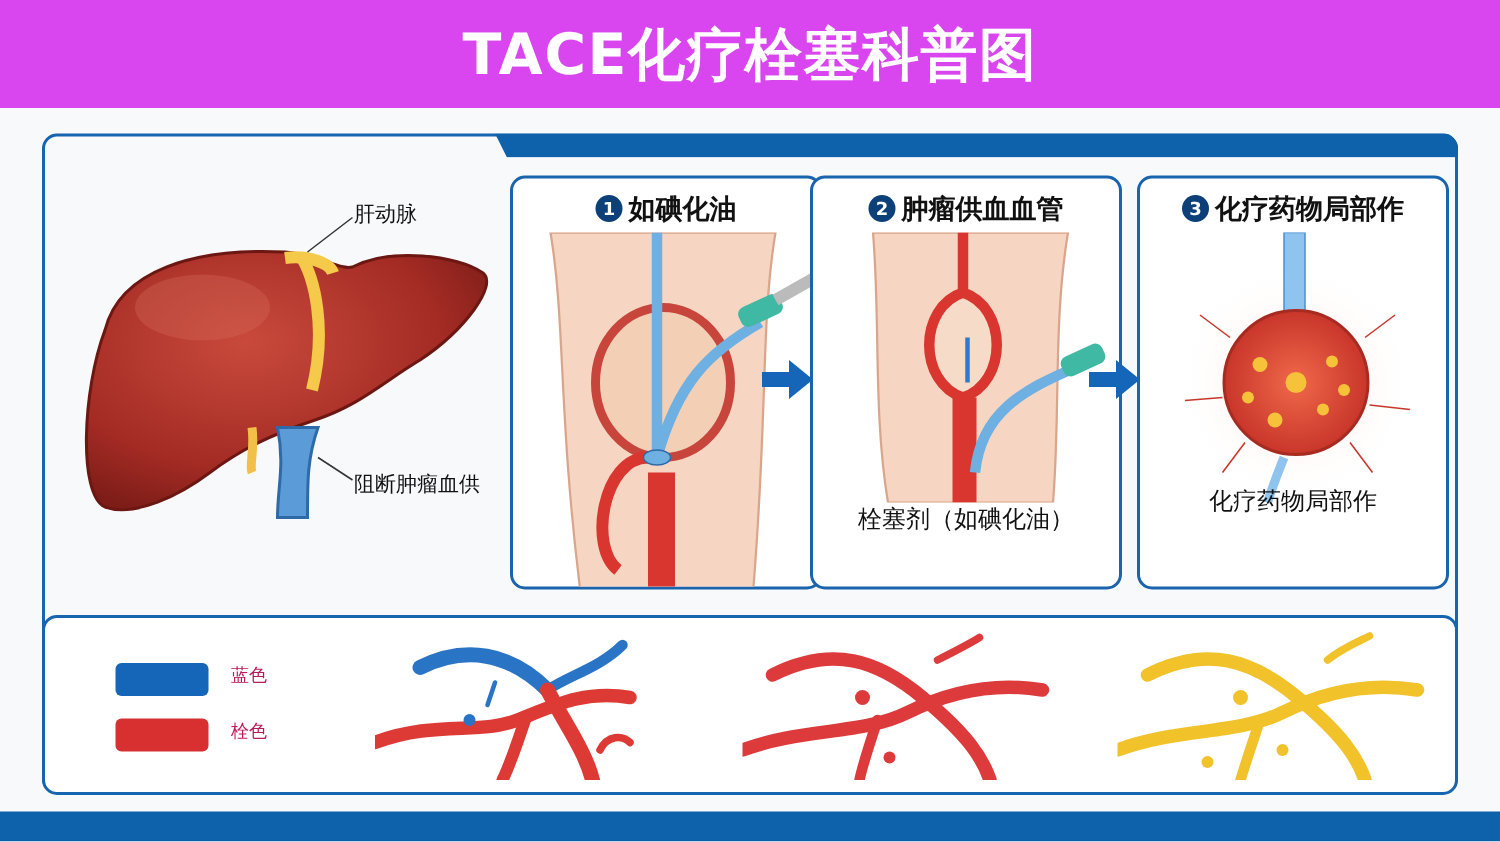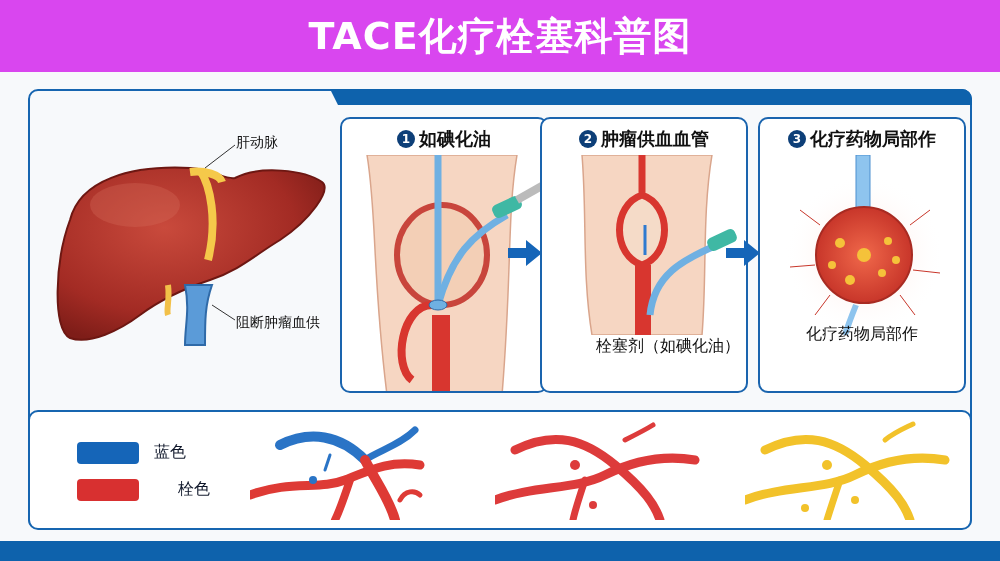--- a/index.html
+++ b/index.html
@@ -12,21 +12,21 @@
   .main-frame { position: absolute; left: 28px; top: 89px; width: 944px; height: 440px; border: 2px solid #1665b0; border-radius: 10px; }
   .liver-panel { position: absolute; left: 40px; top: 110px; width: 290px; height: 290px; }
   .label { position: absolute; font-size: 14px; color: #111; }
   .step { position: absolute; top: 117px; width: 208px; height: 276px; background: #fff; border: 2px solid #1a64ae; border-radius: 10px; overflow: hidden; }
   .step .title { position: absolute; top: 8px; left: 0; width: 100%; text-align: center; font-size: 18px; font-weight: bold; color: #111; display: flex; justify-content: center; align-items: center; gap: 4px; }
   .num { display: inline-flex; width: 18px; height: 18px; border-radius: 50%; background: #0d3f78; color: #fff; font-size: 12px; align-items: center; justify-content: center; font-weight: bold; }
   .step .caption { position: absolute; left: 0; width: 100%; text-align: center; font-size: 16px; color: #111; line-height: 22px; }
   .arrow { position: absolute; width: 34px; height: 30px; }
   .bottom-frame { position: absolute; left: 28px; top: 410px; width: 944px; height: 120px; border: 2px solid #1665b0; border-radius: 10px; background: #fff; }
   .legend-swatch { position: absolute; width: 62px; height: 22px; border-radius: 4px; }
-  .legend-label { position: absolute; font-size: 16px; color: #0f172a; }
+  .legend-label { position: absolute; font-size: 12px; color: #be185d; }
 </style>
 </head>
 <body>
 
 <div class="page">
   <div class="header">
     <h1>TACE化疗栓塞科普图</h1>
   </div>
 
   <div class="main-frame"></div>
@@ -82,21 +82,21 @@
       <span>肿瘤供血血管</span>
     </div>
     <svg width="208" height="180" viewBox="0 0 208 180" style="position:absolute;top:36px;left:0;">
       <path d="M40 0 C45 60 40 120 50 180 L160 180 C165 120 160 60 170 0 Z" fill="#f6d6c2" stroke="#d9a58c" stroke-width="1.5"></path>
       <path d="M100 0 L100 40 C70 50 70 100 100 110 C130 100 130 50 100 40" stroke="#d8362f" stroke-width="7" fill="#f5dbc8"></path>
       <rect x="93" y="110" width="16" height="70" fill="#d8362f"></rect>
       <line x1="103" y1="100" x2="103" y2="70" stroke="#2f7ad0" stroke-width="3"></line>
       <path d="M108 160 C112 120 140 105 175 90" stroke="#6fb0e2" stroke-width="7" fill="none"></path>
       <rect x="165" y="78" width="30" height="14" rx="5" fill="#3fb8a4" transform="rotate(-25 180 85)"></rect>
     </svg>
-    <div class="caption" style="top:216px;margin-left:24px;">栓塞剂（如碘化油）</div>
+    <div class="caption" style="top:216px;">栓塞剂（如碘化油）</div>
   </div>
 
   <svg class="arrow" style="left:726px; top:238px;" viewBox="0 0 34 30">
       <path d="M0 10 L18 10 L18 2 L34 15 L18 28 L18 20 L0 20 Z" fill="#1565b8"></path>
     </svg>
 
   <div class="step" style="left:758px;">
     <div class="title">
       <span class="num">3</span>
       <span>化疗药物局部作</span>
@@ -132,21 +132,21 @@
           <path d="M140 140 L155 160"></path>
       </g>
     </svg>
     <div class="caption" style="top:204px;">化疗药物局部作</div>
   </div>
 
   <div class="bottom-frame"></div>
   <div class="legend-swatch" style="left:77px; top:442px; background:#1565b8;"></div>
   <div class="legend-label" style="left:154px; top:442px;">蓝色</div>
   <div class="legend-swatch" style="left:77px; top:479px; background:#d83030;"></div>
-  <div class="legend-label" style="left:154px; top:479px;margin-left:24px;">栓色</div>
+  <div class="legend-label" style="left:154px; top:479px;">栓色</div>
 
   <svg style="position:absolute; left:250px; top:420px;" width="230" height="100" viewBox="0 0 230 100">
     <g fill="none" stroke-linecap="round">
       <path d="M30 25 C60 10 90 15 115 40" stroke="#2a74c6" stroke-width="10"></path>
       <path d="M115 40 C130 30 150 25 165 10" stroke="#2a74c6" stroke-width="7"></path>
       <path d="M0 75 C40 60 70 70 95 60 C120 50 140 40 170 45" stroke="#de3a35" stroke-width="9"></path>
       <path d="M115 40 C125 60 140 80 145 100" stroke="#de3a35" stroke-width="10"></path>
       <path d="M100 60 C95 75 90 90 85 100" stroke="#de3a35" stroke-width="8"></path>
       <path d="M150 80 C155 70 165 70 170 75" stroke="#de3a35" stroke-width="5"></path>
       <path d="M80 35 L75 50" stroke="#2a74c6" stroke-width="3"></path>

